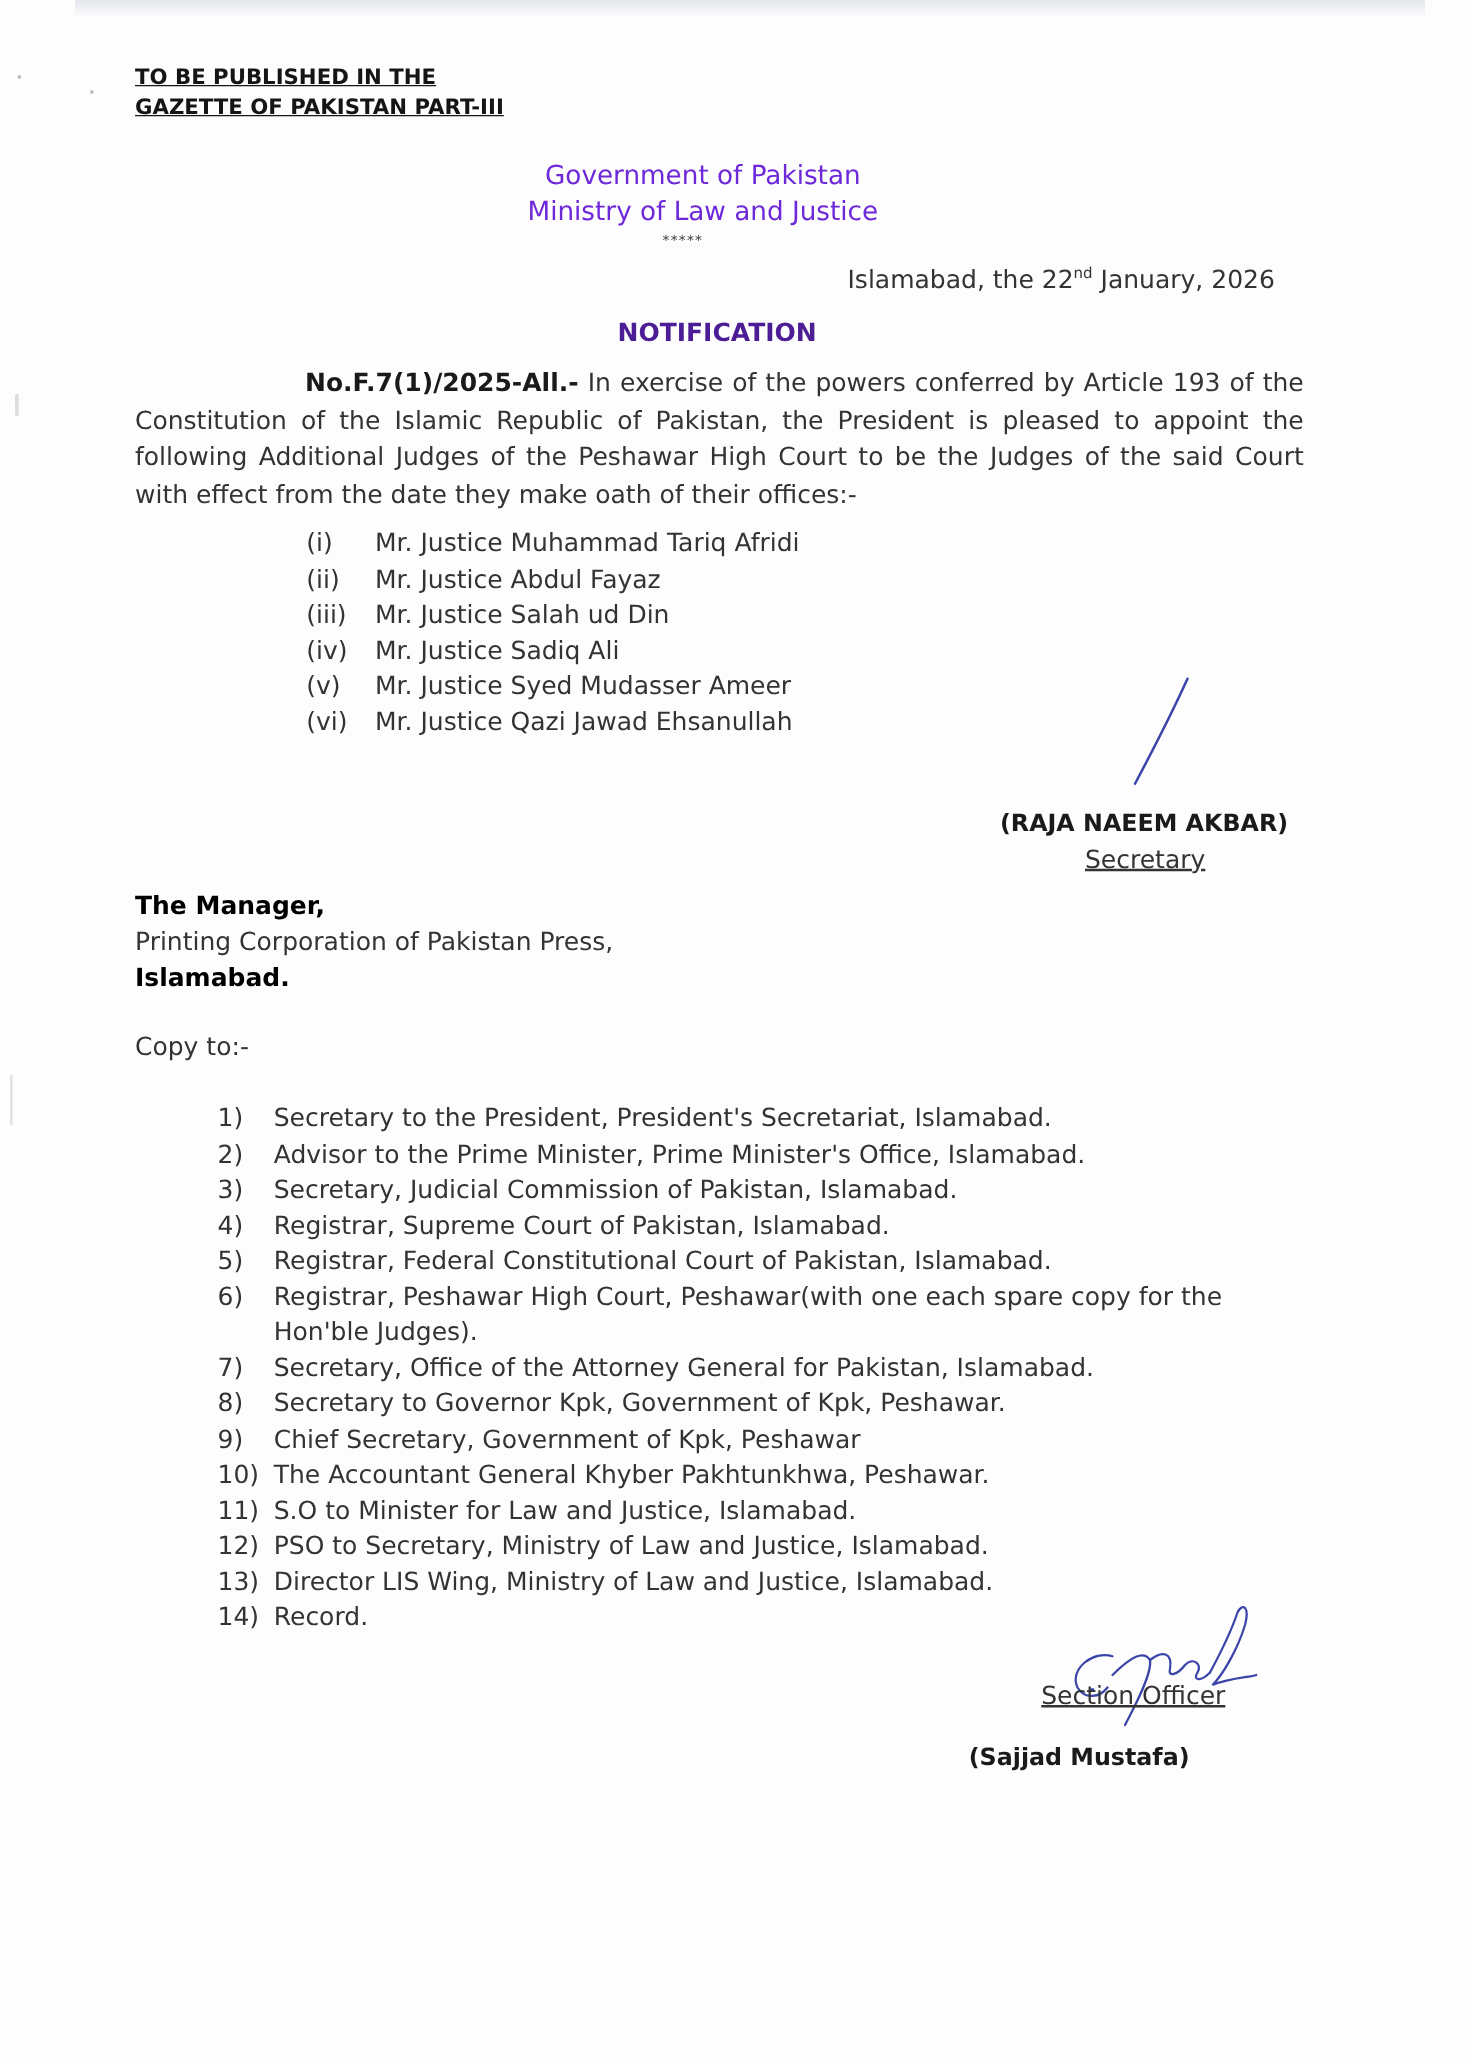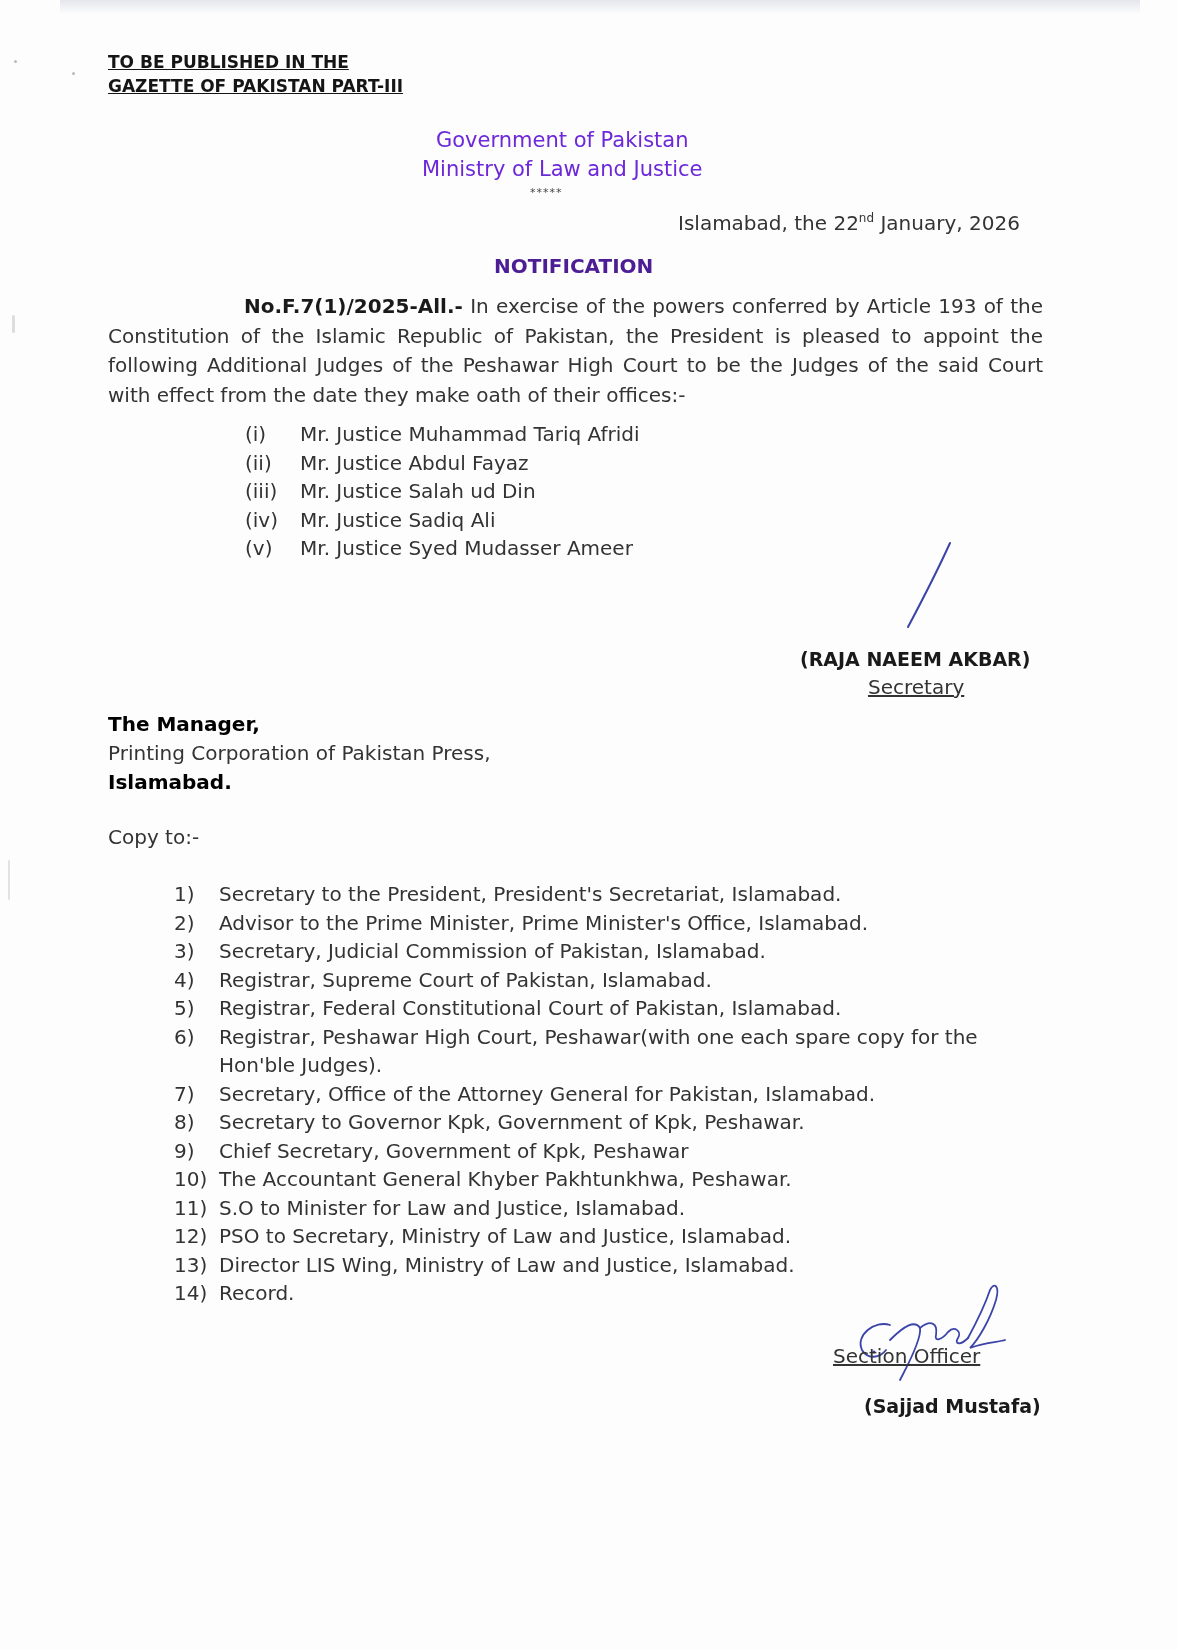--- a/index.html
+++ b/index.html
@@ -83,20 +83,24 @@
         <span>Mr. Justice Salah ud Din</span>
       </div>
     <div class="row">
         <span class="num">(iv)</span>
         <span>Mr. Justice Sadiq Ali</span>
       </div>
     <div class="row">
         <span class="num">(v)</span>
         <span>Mr. Justice Syed Mudasser Ameer</span>
       </div>
+    <div class="row">
+        <span class="num">(vi)</span>
+        <span>Mr. Justice Qazi Jawad Ehsanullah</span>
+      </div>
   </div>
 
   <svg class="ink" style="left:900px;top:535px;" width="60" height="100" viewBox="0 0 60 100">
     <path d="M50 8 C 40 30, 25 60, 8 92" stroke="#3b44a8" stroke-width="2" fill="none" stroke-linecap="round"></path>
   </svg>
   <div class="abs sig-name" style="left:800px;top:648px;">(RAJA NAEEM AKBAR)</div>
   <div class="abs sig-title" style="left:868px;top:675px;">Secretary</div>
 
   <div class="abs addr">
     <div class="b">The Manager,</div>
@@ -165,15 +169,15 @@
       </div>
   </div>
 
   <svg class="ink" style="left:850px;top:1280px;" width="160" height="110" viewBox="0 0 160 110">
     <path d="M40 45 C 25 40, 5 55, 12 70 C 18 80, 30 78, 36 70" stroke="#3b44a8" stroke-width="1.8" fill="none" stroke-linecap="round"></path>
     <path d="M40 60 C 55 45, 65 40, 70 48 C 72 60, 55 90, 50 100" stroke="#3b44a8" stroke-width="1.8" fill="none" stroke-linecap="round"></path>
     <path d="M70 48 C 80 40, 88 42, 86 55 C 84 62, 92 60, 98 52 C 105 45, 112 52, 108 58 C 104 64, 110 66, 118 58" stroke="#3b44a8" stroke-width="1.8" fill="none" stroke-linecap="round"></path>
     <path d="M118 58 C 125 45, 135 25, 140 10 C 144 2, 150 5, 146 20 C 140 40, 128 60, 120 68 C 135 62, 150 62, 155 60" stroke="#3b44a8" stroke-width="1.8" fill="none" stroke-linecap="round"></path>
     <circle cx="24" cy="72" r="1.6" fill="#3b44a8"></circle>
   </svg>
-  <div class="abs sig-name" style="left:864px;top:1395px;">(Sajjad Mustafa)</div>
+  <div class="abs sig-name" style="left:775px;top:1395px;">(Sajjad Mustafa)</div>
   <div class="abs sig-title" style="left:833px;top:1344px;">Section Officer</div>
 </div>
 
 </body></html>

